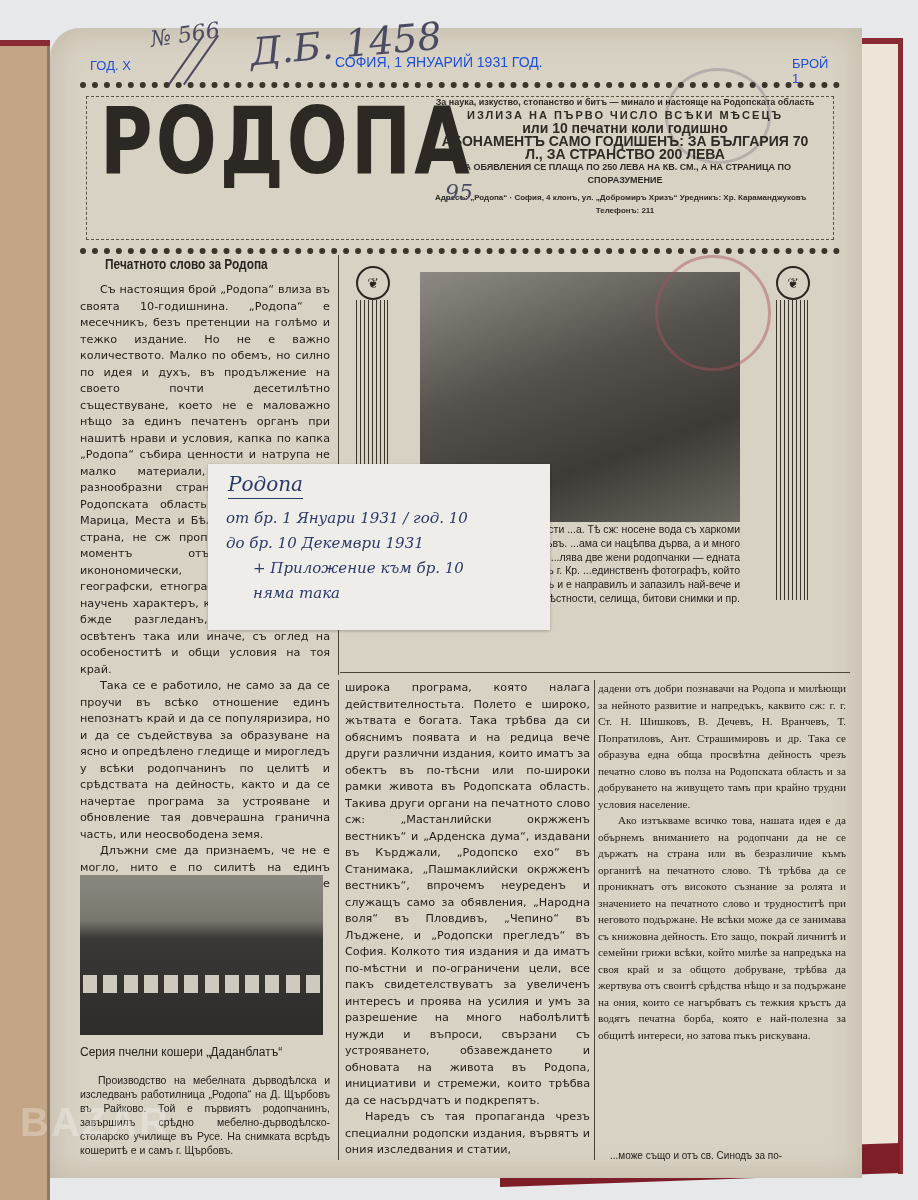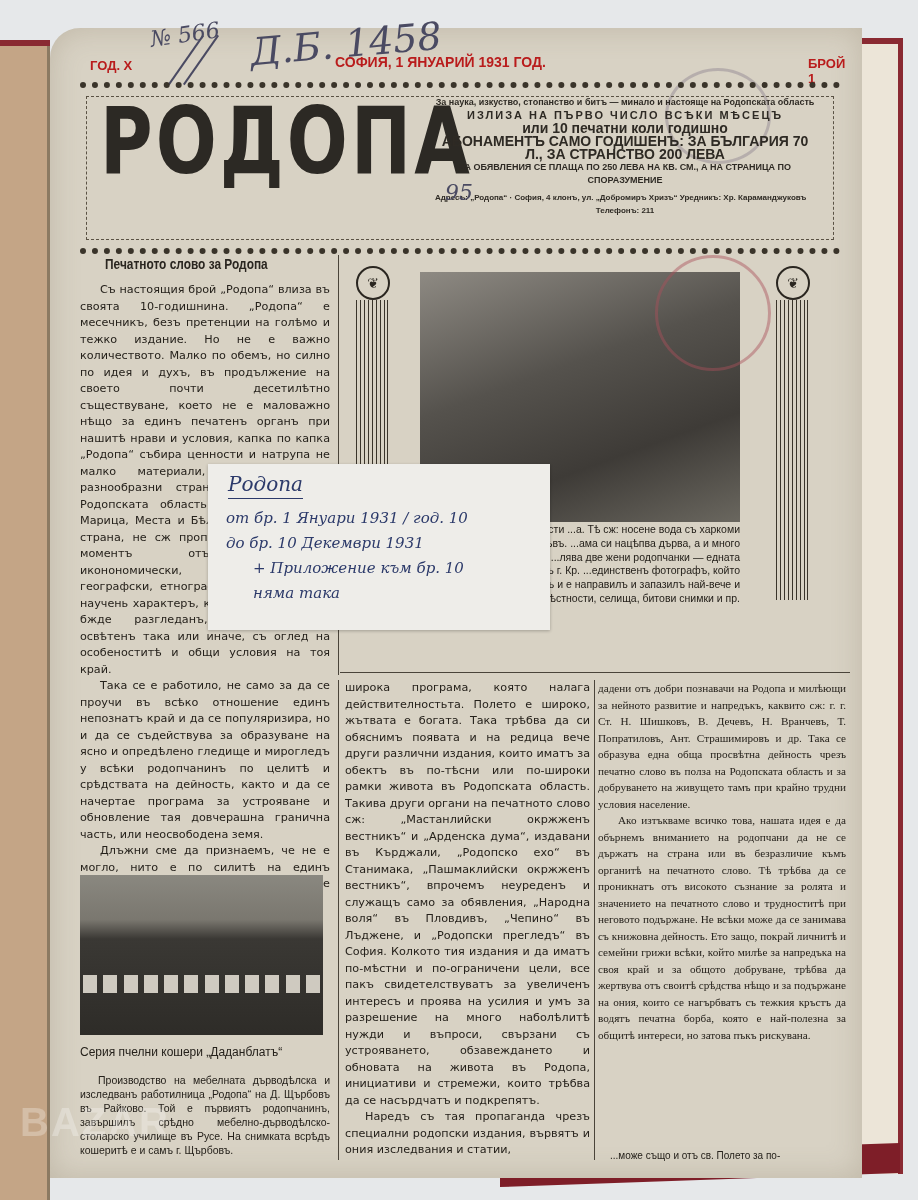--- a/index.html
+++ b/index.html
@@ -30,25 +30,25 @@
     transform:skewY(-2deg);
   }
   .page {
     position:absolute; left:50px; top:28px; width:812px; height:1150px;
     background:#d8d2c4;
     border-radius:30px 0 0 0;
     box-shadow: inset 0 0 30px rgba(120,105,80,0.25);
   }
   .masthead-top {
     position:absolute; left:90px; top:52px; width:740px; height:24px;
-    font-size:13px; font-weight:bold; color:#b91c1c;
+    font-size:13px; font-weight:normal; color:#1d4ed8;
   }
   .masthead-top .year { position:absolute; left:0; top:6px; }
   .masthead-top .place { position:absolute; left:245px; top:2px; font-size:14px; }
-  .masthead-top .issue { position:absolute; left:678px; top:4px;padding-left:40px; }
+  .masthead-top .issue { position:absolute; left:662px; top:4px;padding-left:40px; }
   .handwriting {
     position:absolute; font-family:"DejaVu Serif", serif; font-style:italic;
     color:#4a4a62; transform:rotate(-8deg);
   }
   .hw-no { left:150px; top:22px; font-size:22px; }
   .hw-db { left:250px; top:22px; font-size:38px; transform:rotate(-5deg); }
   .hw-slash { position:absolute; left:185px; top:30px; width:2px; height:60px; background:#4a4a62; transform:rotate(35deg); }
   .hw-slash2 { left:200px; }
   .title-box {
     position:absolute; left:80px; top:82px; width:760px; height:160px;
@@ -239,14 +239,14 @@
 </div>
 
 <div class="note">
   <span class="t">Родопа</span>
   <span class="l l1">от бр. 1 Януари 1931 / год. 10</span>
   <span class="l l2">до бр. 10 Декември 1931</span>
   <span class="l l3">+ Приложение към бр. 10</span>
   <span class="l l4">няма така</span>
 </div>
 
-<div class="bottom-frag">...може също и отъ св. Полето за по-</div>
+<div class="bottom-frag">...може също и отъ св. Синодъ за по-</div>
 <div class="watermark">BAZAR</div>
 
 </body></html>

